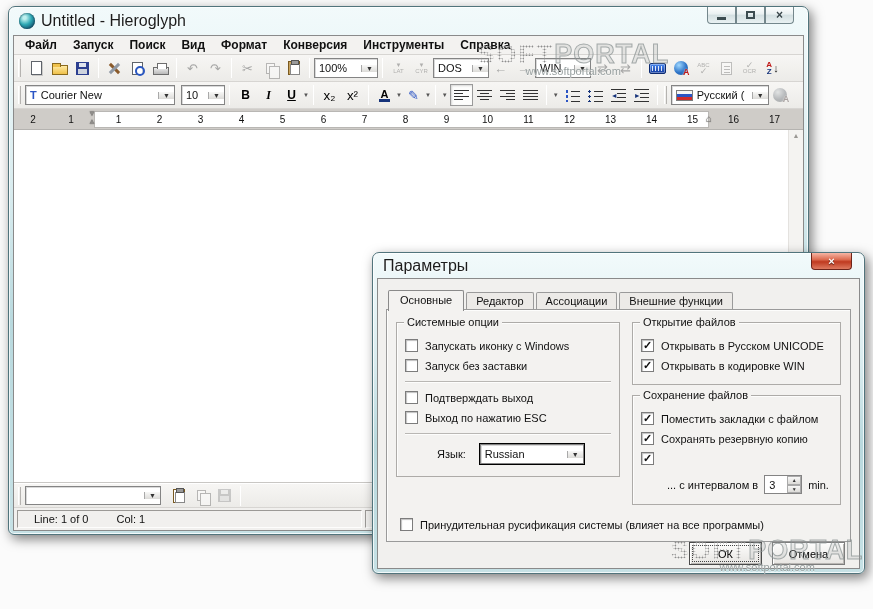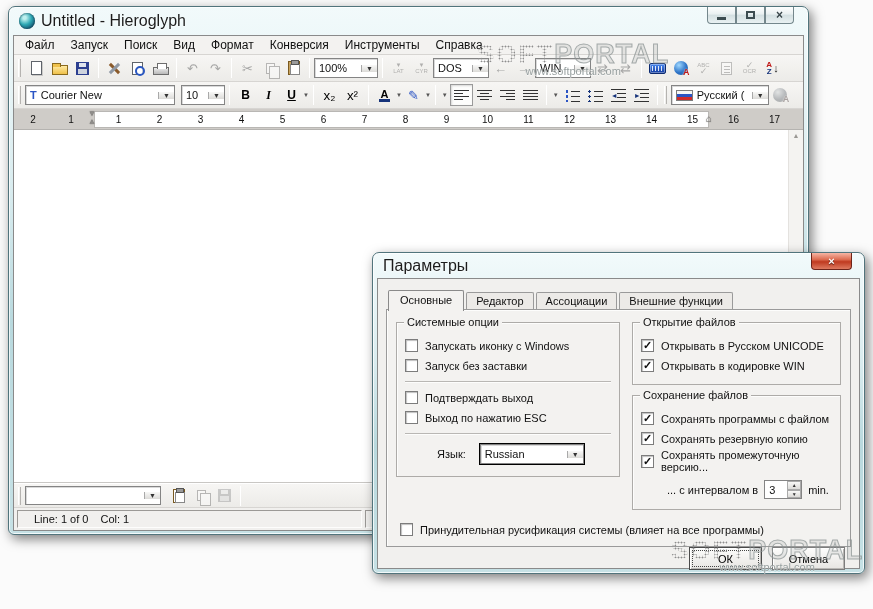--- a/index.html
+++ b/index.html
@@ -33,21 +33,21 @@
     border:1px solid #6e241a; border-top:none; border-radius:0 0 4px 4px;
     background:linear-gradient(180deg,#f6b5a4,#dd6d52 40%,#bf3a20 55%,#de7a60);
     color:#fff; font-weight:bold; font-size:11px; display:flex; align-items:center;
     justify-content:center; text-shadow:0 1px 1px rgba(0,0,0,.6); }
 
   
   .win-body { height:496px; background:#f1f0ee; border:1px solid #8a8a8a;
     display:flex; flex-direction:column; overflow:hidden; }
   .menubar { height:19px; display:flex; align-items:center; gap:2px; padding:0 4px;
     border-bottom:1px solid #d7d5d2; background:#f3f2f0; }
-  .menu-item { padding:2px 7px; font-size:12px; }
+  .menu-item { padding:2px 7px; font-size:12px;font-weight:bold; }
   .toolbar { height:27px; display:flex; align-items:center; padding:0 2px;
     border-bottom:1px solid #d7d5d2; background:linear-gradient(#f7f6f4,#ecebe8); }
   .grip { width:3px; height:18px; margin:0 4px 0 2px;
     border-left:1px solid #fff; border-right:1px solid #b5b3b0; }
   .tsep { width:1px; height:20px; background:#bcbab7; border-right:1px solid #fff; margin:0 4px; }
   .tbtn { min-width:23px; height:22px; display:inline-flex; align-items:center;
     justify-content:center; border:1px solid transparent; background:none; }
   .tbtn.dis { opacity:.42; filter:grayscale(.9); }
   .tbtn.pressed { border:1px solid #9a9a9a; background:#fdfdfc;
     box-shadow:inset 1px 1px 2px rgba(0,0,0,.15); }
@@ -95,21 +95,21 @@
   .sarr { font-size:7px; color:#9a9894; }
 
   
   .bottom-bar { height:24px; display:flex; align-items:center; padding:0 2px;
     background:linear-gradient(#f7f6f4,#ecebe8); border-top:1px solid #fff; }
   .bottom-bar .combo { width:136px; height:19px; }
   .statusbar { height:23px; display:flex; gap:3px; align-items:stretch; padding:2px 3px;
     background:#f1f0ee; border-top:1px solid #d7d5d2; }
   .spanel { border:1px solid; border-color:#9b9996 #fdfdfc #fdfdfc #9b9996;
     display:flex; align-items:center; background:#f1f0ee; }
-  .spanel.p1 { width:345px; padding-left:16px; gap:12px; }
+  .spanel.p1 { width:345px; padding-left:16px; gap:28px; }
   .spanel.p2 { width:300px; justify-content:center; }
   .spanel.p3 { flex:1; }
 
   
   .ic { position:relative; display:inline-block; }
   .ic-new { width:11px; height:14px; background:#fff; border:1px solid #5f646b;
     box-shadow:1px 1px 0 rgba(0,0,0,.15); }
   .ic-open { width:16px; height:10px; margin-top:3px; border:1px solid #8a6a1e;
     background:linear-gradient(#ffeaa2,#efc14b); }
   .ic-open::before { content:""; position:absolute; top:-3px; left:-1px; width:7px; height:3px;
@@ -612,29 +612,28 @@
               </label>
               <label class="cb">
                 <span class="cbx on"></span>
                 <span>Открывать в кодировке WIN</span>
               </label>
             </div>
             <div class="group grp-save">
               <span class="gtitle">Сохранение файлов</span>
               <label class="cb">
                 <span class="cbx on"></span>
-                <span>Сохранять программы с файлом</span>
+                <span>Поместить закладки с файлом</span>
               </label>
               <label class="cb">
                 <span class="cbx on"></span>
                 <span>Сохранять резервную копию</span>
               </label>
               <label class="cb">
                 <span class="cbx on"></span>
-                <span>Сохранять промежуточную версию...</span>
               </label>
               <div class="introw">
                 <span>... с интервалом в</span>
                 <div class="spin">
                   <span class="val">3</span>
                   <span class="btns">
                     <span>▲</span>
                     <span>▼</span>
                   </span>
                 </div>

